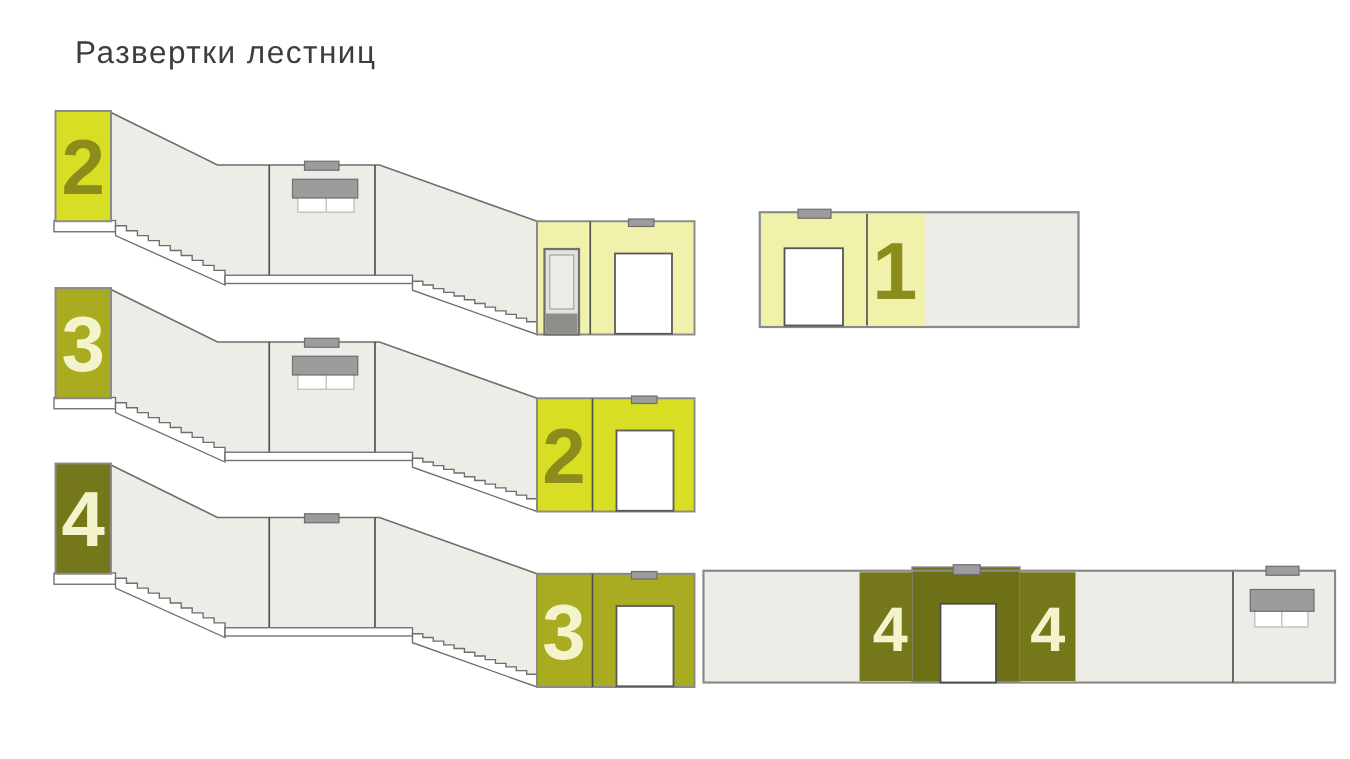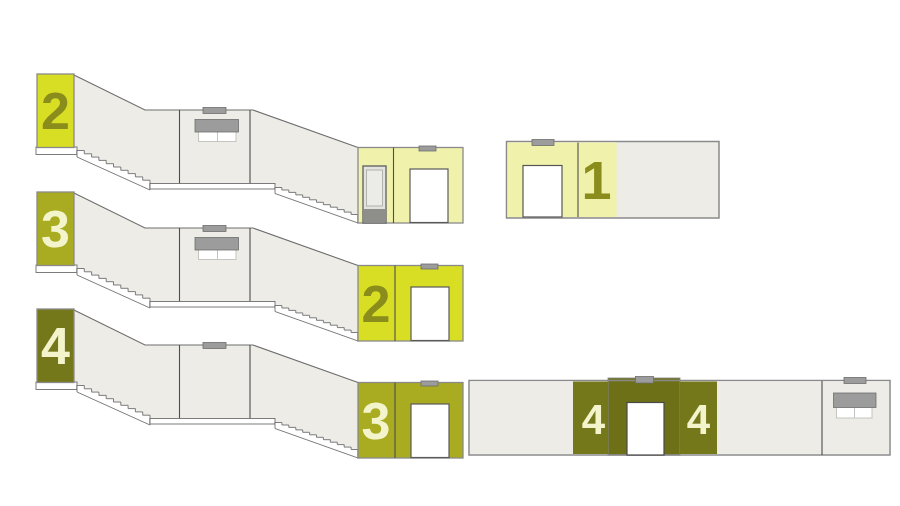--- a/index.html
+++ b/index.html
@@ -22,20 +22,21 @@
   .winm { stroke:#c4c4c0; stroke-width:1; }
   .num  { font-family:"Liberation Sans", sans-serif; font-weight:bold; font-size:52px; text-anchor:middle; }
   .num-sm { font-size:42px; }
   .num-one { font-size:54px; }
 </style>
 </head>
 <body>
 
 <div class="canvas">
 
+  <div class="drawing-title">Развертки лестниц</div>
 
   <svg width="900" height="506" viewBox="0 0 900 506">
 
     <g>
       <polygon class="" points="74,75 145,110 253,110 358,147 358,223 275,188 275,183.5 150,183.5 77,150.5 74,150.5" fill="#edece7"></polygon>
       <polyline class="ln" points="74,75 145,110 253,110 358,147.5"></polyline>
       <line class="ln2" x1="179.5" y1="110" x2="179.5" y2="184"></line>
       <line class="ln2" x1="250" y1="110" x2="250" y2="184"></line>
       <rect class="lnw" x="36" y="147" width="41" height="7.5"></rect>
       <path class="lnw" d="M77,150.5L84.3,150.5L84.3,153.8L91.6,153.8L91.6,157.1L98.9,157.1L98.9,160.4L106.2,160.4L106.2,163.7L113.5,163.7L113.5,167.0L120.8,167.0L120.8,170.3L128.1,170.3L128.1,173.6L135.4,173.6L135.4,176.9L142.7,176.9L142.7,180.2L150.0,180.2L150.0,183.5L150,190.0L77,157.0Z"></path>

